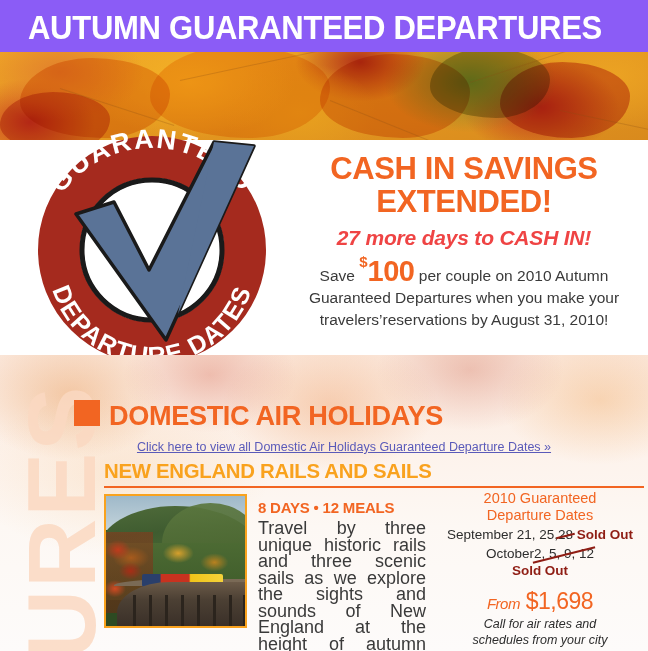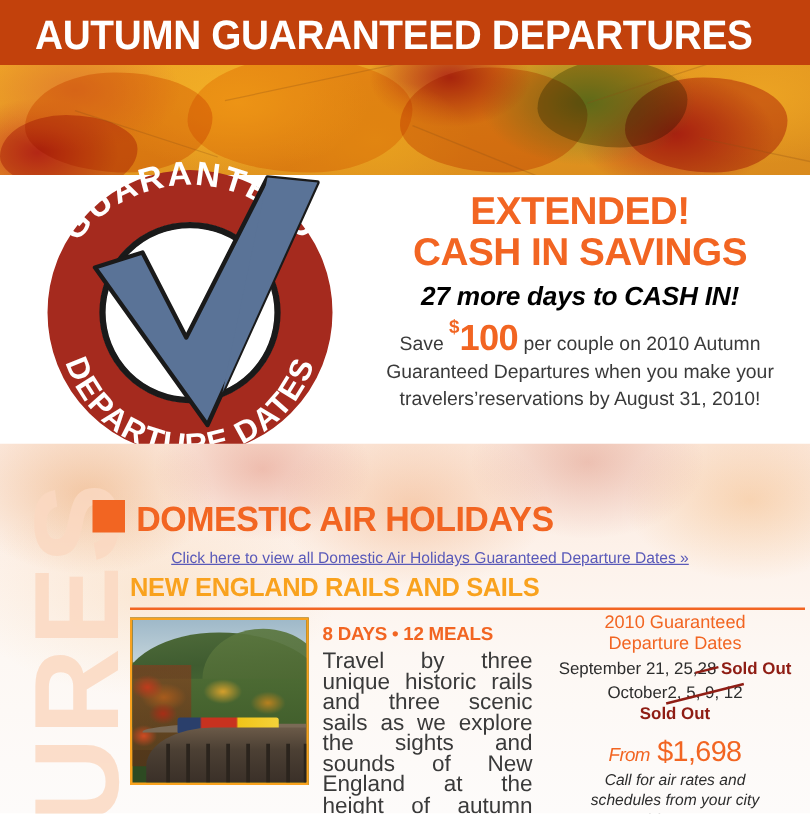--- a/index.html
+++ b/index.html
@@ -7,21 +7,21 @@
     width:648px;height:651px;overflow:hidden;
     background:#ffffff;
     font-family:"Liberation Sans", sans-serif;
     position:relative;
   }
   .page{position:relative;width:648px;height:651px;overflow:hidden;background:#fff;}
 
   
   .header-bar{
     position:absolute;left:0;top:0;width:648px;height:60px;
-    background:#c2410c;
+    background:#8b5cf6;
   }
   .header-title{
     position:absolute;left:28px;top:9px;
     font-size:33px;font-weight:bold;color:#ffffff;
     letter-spacing:-0.3px;
     font-family:"Liberation Sans Narrow","Liberation Sans",sans-serif;
     transform:scaleX(0.94);transform-origin:left center;
     white-space:nowrap;
   }
 
@@ -57,21 +57,21 @@
   
   .promo{
     position:absolute;left:288px;top:152px;width:352px;text-align:center;
   }
   .promo-h1{
     font-size:31px;line-height:33px;font-weight:bold;color:#f26522;
     letter-spacing:-0.4px;
   }
   .promo-h2{
     margin-top:8px;
-    font-size:21px;font-weight:bold;font-style:italic;color:#000000;
+    font-size:21px;font-weight:bold;font-style:italic;color:#ef4444;
     letter-spacing:-0.2px;
   }
   .promo-body{
     margin-top:1px;font-size:15.5px;line-height:22px;color:#3a3a3a;
   }
   .promo-body .dollar{color:#f26522;font-weight:bold;font-size:15px;vertical-align:14px;}
   .promo-body .amt{color:#f26522;font-weight:bold;font-size:29px;letter-spacing:-0.5px;}
 
   
   .lower-bg{
@@ -240,22 +240,22 @@
       <text font-family="'Liberation Sans', sans-serif" font-size="25" font-weight="bold" fill="#ffffff" letter-spacing="1.5">
         <textPath href="#arcBot" startOffset="50%" text-anchor="middle">DEPARTURE DATES</textPath>
       </text>
 
       <path d="M 58 86 L 96 74 L 131 142 L 196 14 L 236 18 L 148 212 Z" fill="#5a7397" stroke="#1a1a1a" stroke-width="3.5" stroke-linejoin="round"></path>
       <path d="M 196 14 L 236 18 L 160 186" fill="#5a7397" stroke="#ffffff" stroke-width="0"></path>
     </svg>
   </div>
 
   <div class="promo">
+    <div class="promo-h1">CASH IN SAVINGS</div>
     <div class="promo-h1">EXTENDED!</div>
-    <div class="promo-h1">CASH IN SAVINGS</div>
     <div class="promo-h2">27 more days to CASH IN!</div>
     <div class="promo-body">
       <span>Save </span><span class="dollar">$</span><span class="amt">100</span><span> per couple on 2010 Autumn Guaranteed Departures when you make your travelers’reservations by August 31, 2010!</span>
     </div>
   </div>
 
   <div class="lower-bg">
     
   </div>
 

